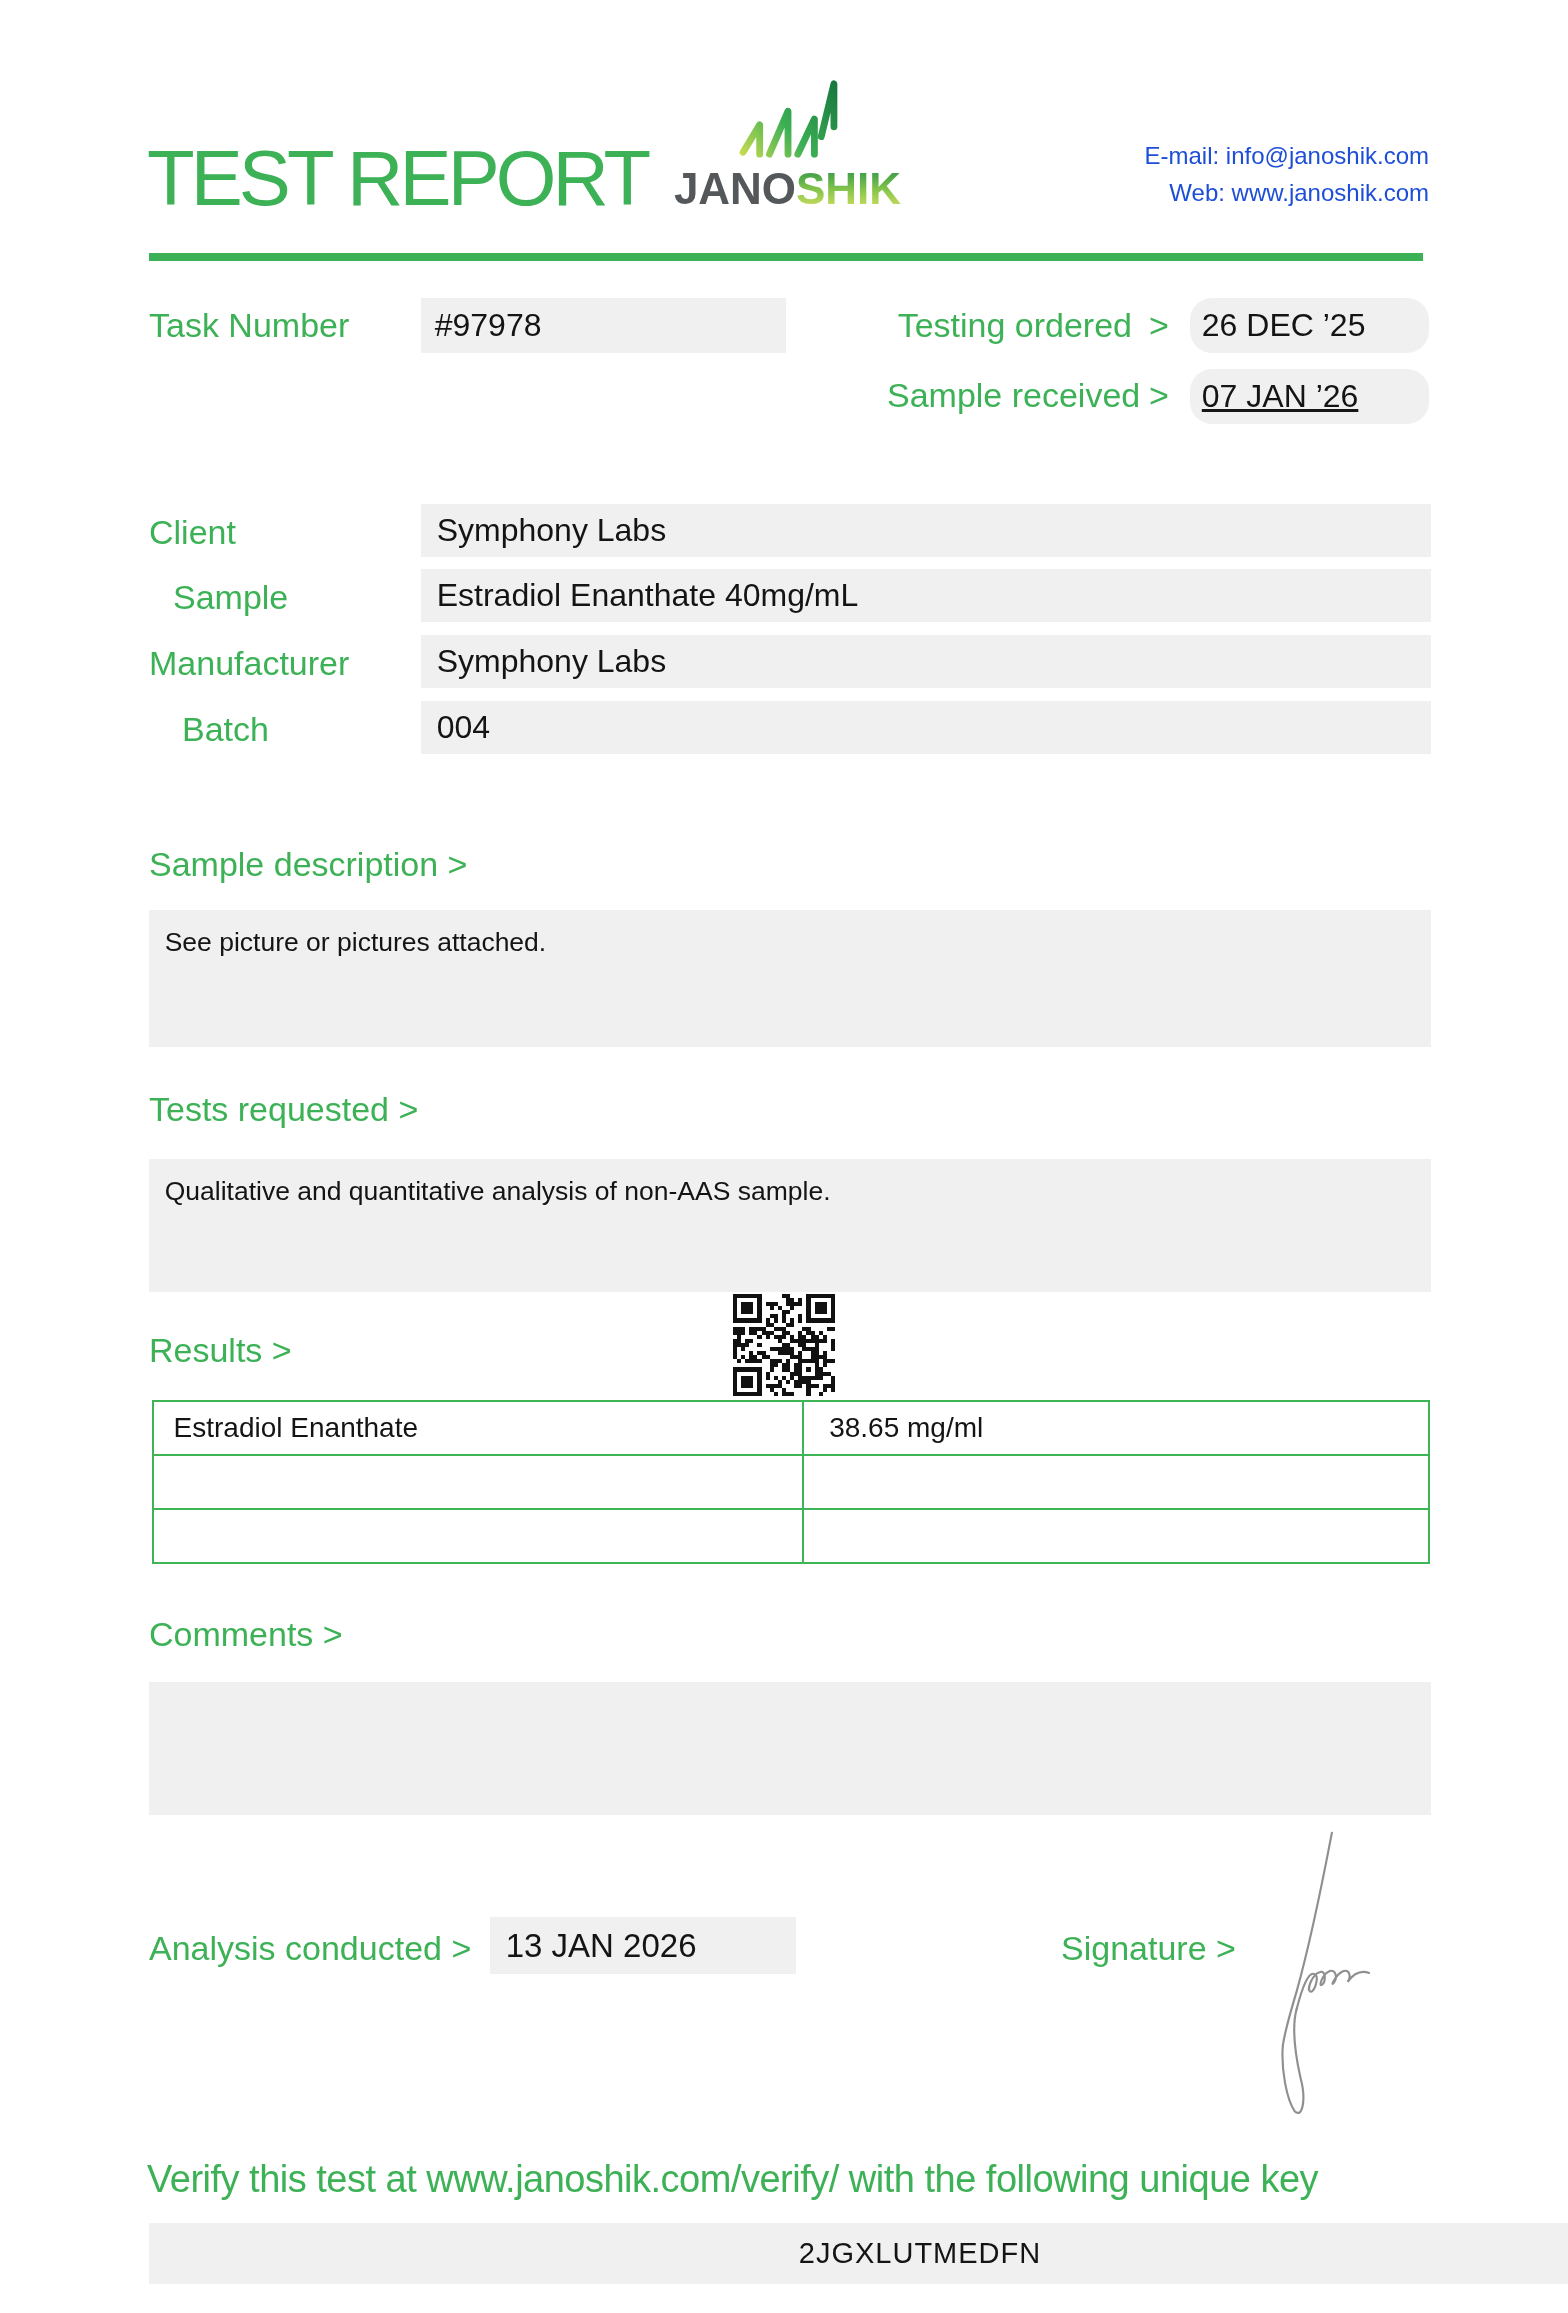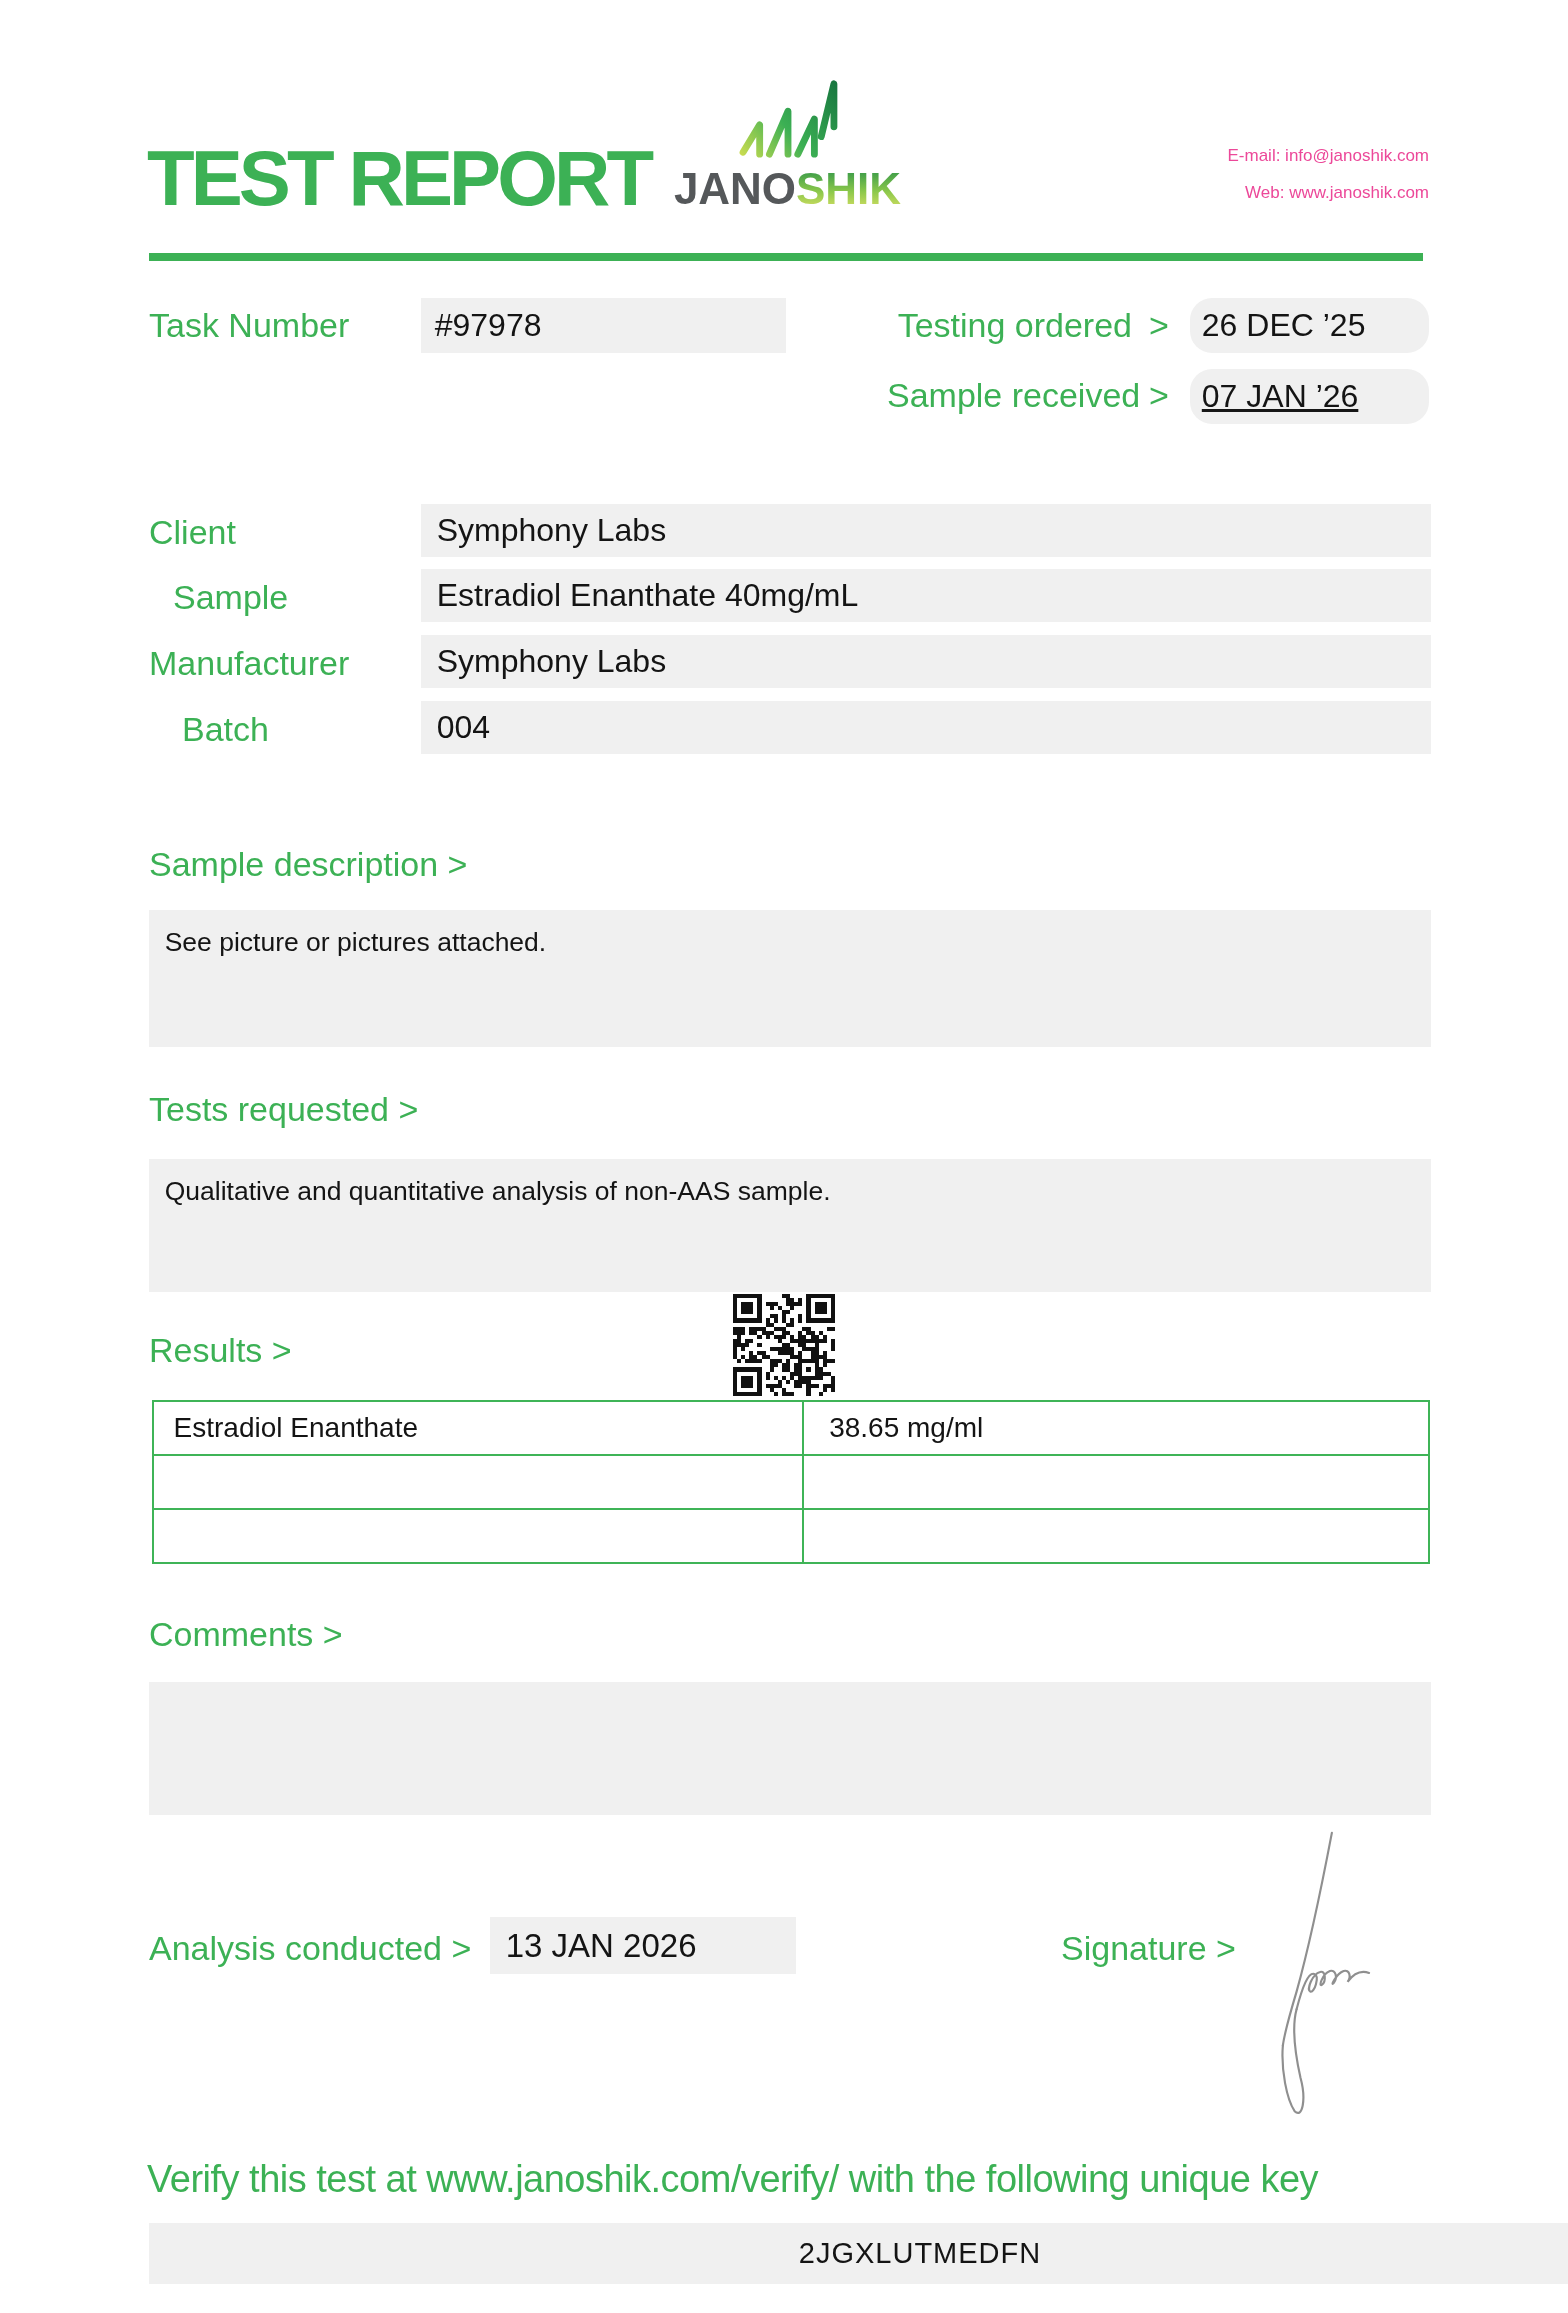--- a/index.html
+++ b/index.html
@@ -2,25 +2,25 @@
 <html><head>
 <meta charset="utf-8">
 <style>
   html,body{margin:0;padding:0;background:#fff;}
   .page{
     position:relative;width:1568px;height:2313px;background:#ffffff;overflow:hidden;
     font-family:"Liberation Sans", sans-serif;color:#161616;
   }
   .abs{position:absolute;}
   
-  .title{left:147px;top:143px;font-size:78px;font-weight:700;letter-spacing:-3.9px;
+  .title{left:147px;top:143px;font-size:78px;font-weight:400;letter-spacing:-3.9px;
          color:#3CB155;line-height:71px;white-space:nowrap;}
   .logo{left:674px;top:76px;width:227px;}
   .logo-icon{display:block;margin:0 auto 5.9px auto;}
-  .contact{right:139px;top:137px;text-align:right;font-size:17px;line-height:37px;color:#ec4899;white-space:nowrap;}
+  .contact{right:139px;top:137px;text-align:right;font-size:24px;line-height:37px;color:#1d4ed8;white-space:nowrap;}
   .rule{left:149px;top:253px;width:1274px;height:7.8px;background:#3CB155;}
   
   .glabel{color:#3CB155;font-size:34px;line-height:39px;white-space:nowrap;}
   .heading{color:#3CB155;font-size:34px;line-height:39px;white-space:nowrap;}
   
   .vbox{background:#F0F0F0;}
   .vtext{font-size:32px;color:#141414;white-space:nowrap;}
   .task-box{left:421px;top:298px;width:365px;height:55px;}
   .task-box .vtext{padding-left:13.7px;line-height:55px;}
   .r-label{width:245px;text-align:right;}

